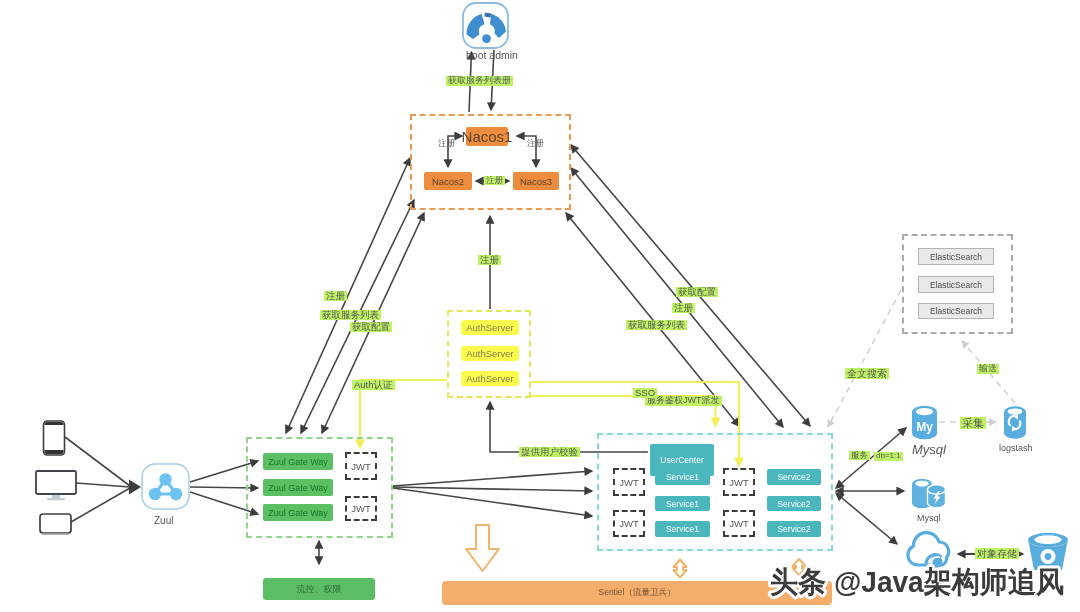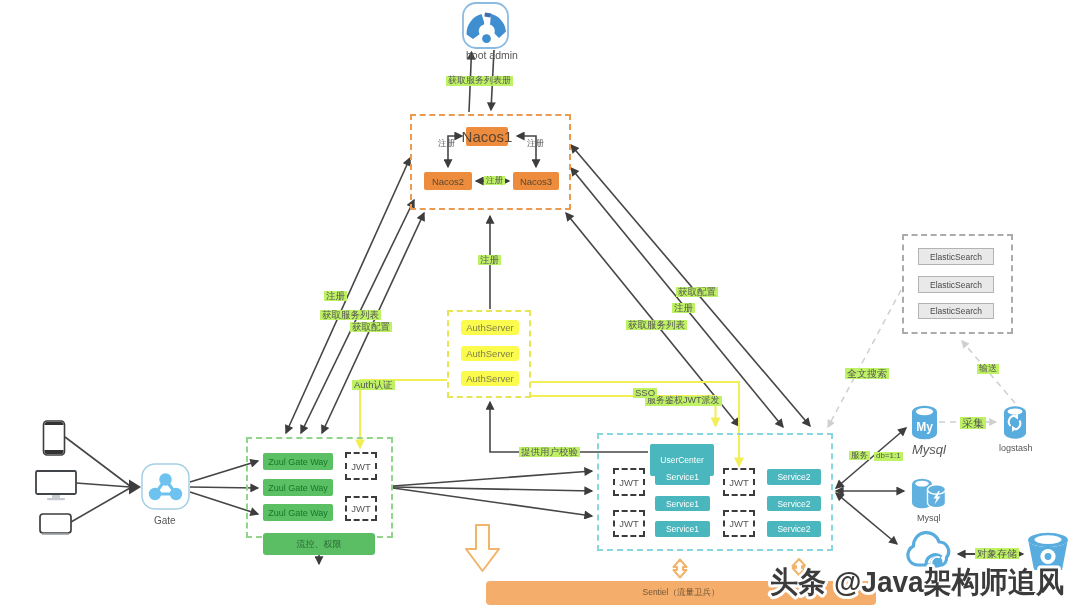--- a/index.html
+++ b/index.html
@@ -139,54 +139,54 @@
 <div class="bx" style="left:424px;top:172px;width:48px;height:18px;background:#ed8c3c;border-radius:2px;color:#5c4632;font-size:9.5px;text-align:right;">Nacos2</div>
 <div class="bx" style="left:513px;top:172px;width:46px;height:18px;background:#ed8c3c;border-radius:2px;color:#5c4632;font-size:9.5px;">Nacos3</div>
 <div class="bx" style="left:461px;top:320px;width:58px;height:15px;background:#fbfb4d;border-radius:3px;color:#80804e;font-size:9.5px;">AuthServer</div>
 <div class="bx" style="left:461px;top:346px;width:58px;height:15px;background:#fbfb4d;border-radius:3px;color:#80804e;font-size:9.5px;">AuthServer</div>
 <div class="bx" style="left:461px;top:371px;width:58px;height:15px;background:#fbfb4d;border-radius:3px;color:#80804e;font-size:9.5px;">AuthServer</div>
 <div class="bx" style="left:263px;top:453px;width:70px;height:17px;background:#5bbf63;border-radius:2px;color:#17782a;font-size:9px;">Zuul Gate Way</div>
 <div class="bx" style="left:263px;top:479px;width:70px;height:17px;background:#5bbf63;border-radius:2px;color:#17782a;font-size:9px;">Zuul Gate Way</div>
 <div class="bx" style="left:263px;top:504px;width:70px;height:17px;background:#5bbf63;border-radius:2px;color:#17782a;font-size:9px;">Zuul Gate Way</div>
 <div class="bx" style="left:345px;top:452px;width:32px;height:28px;border:2px dashed #3c3c3c;color:#555;font-size:9.5px;">JWT</div>
 <div class="bx" style="left:345px;top:496px;width:32px;height:25px;border:2px dashed #3c3c3c;color:#555;font-size:9.5px;">JWT</div>
-<div class="bx" style="left:263px;top:533px;width:112px;height:22px;background:#5bbd64;border-radius:3px;color:#2c6b35;font-size:9px;">流控、权限</div>
+<div class="bx" style="left:263px;top:578px;width:112px;height:22px;background:#5bbd64;border-radius:3px;color:#2c6b35;font-size:9px;">流控、权限</div>
 <div class="bx" style="left:650px;top:444px;width:64px;height:32px;background:#49b7bd;border-radius:2px;color:#fff;font-size:8.5px;">UserCenter</div>
 <div class="bx" style="left:613px;top:468px;width:32px;height:28px;border:2px dashed #3c3c3c;color:#555;font-size:9.5px;">JWT</div>
 <div class="bx" style="left:613px;top:510px;width:32px;height:27px;border:2px dashed #3c3c3c;color:#555;font-size:9.5px;">JWT</div>
 <div class="bx" style="left:723px;top:468px;width:32px;height:28px;border:2px dashed #3c3c3c;color:#555;font-size:9.5px;">JWT</div>
 <div class="bx" style="left:723px;top:510px;width:32px;height:27px;border:2px dashed #3c3c3c;color:#555;font-size:9.5px;">JWT</div>
 <div class="bx" style="left:655px;top:469px;width:55px;height:16px;background:#49b7bd;border-radius:2px;color:#fff;font-size:8.5px;">Service1</div>
 <div class="bx" style="left:655px;top:496px;width:55px;height:15px;background:#49b7bd;border-radius:2px;color:#fff;font-size:8.5px;">Service1</div>
 <div class="bx" style="left:655px;top:521px;width:55px;height:16px;background:#49b7bd;border-radius:2px;color:#fff;font-size:8.5px;">Service1</div>
 <div class="bx" style="left:767px;top:469px;width:54px;height:16px;background:#49b7bd;border-radius:2px;color:#fff;font-size:8.5px;">Service2</div>
 <div class="bx" style="left:767px;top:496px;width:54px;height:15px;background:#49b7bd;border-radius:2px;color:#fff;font-size:8.5px;">Service2</div>
 <div class="bx" style="left:767px;top:521px;width:54px;height:16px;background:#49b7bd;border-radius:2px;color:#fff;font-size:8.5px;">Service2</div>
 <div class="bx" style="left:918px;top:248px;width:76px;height:17px;background:#e9e9e9;border:1px solid #b3b3b3;color:#4a4a4a;font-size:8.5px;">ElasticSearch</div>
 <div class="bx" style="left:918px;top:276px;width:76px;height:17px;background:#e9e9e9;border:1px solid #b3b3b3;color:#4a4a4a;font-size:8.5px;">ElasticSearch</div>
 <div class="bx" style="left:918px;top:303px;width:76px;height:16px;background:#e9e9e9;border:1px solid #b3b3b3;color:#4a4a4a;font-size:8.5px;">ElasticSearch</div>
-<div class="bx" style="left:442px;top:581px;width:390px;height:24px;background:#f5ad6b;border-radius:4px;color:#6f5638;font-size:8.5px;margin-left:44px;">Sentiel（流量卫兵）</div>
+<div class="bx" style="left:442px;top:581px;width:390px;height:24px;background:#f5ad6b;border-radius:4px;color:#6f5638;font-size:8.5px;">Sentiel（流量卫兵）</div>
 
 <div class="lb" style="left:466px;top:50px;font-size:10.5px;">boot admin</div>
 <div class="lb wb" style="left:446px;top:76px;font-size:9px;">获取服务列表册</div>
 <div class="lb" style="left:438px;top:139px;font-size:8.5px;">注册</div>
 <div class="lb" style="left:527px;top:139px;font-size:8.5px;">注册</div>
 <div class="lb wb" style="left:484px;top:176px;font-size:8.5px;">注册</div>
 <div class="lb wb" style="left:324px;top:291px;font-size:9.5px;">注册</div>
 <div class="lb wb" style="left:320px;top:310px;font-size:9.5px;">获取服务列表</div>
 <div class="lb wb" style="left:350px;top:322px;font-size:9.5px;">获取配置</div>
 <div class="lb wb" style="left:676px;top:287px;font-size:9.5px;">获取配置</div>
 <div class="lb wb" style="left:672px;top:303px;font-size:9.5px;">注册</div>
 <div class="lb wb" style="left:626px;top:320px;font-size:9.5px;">获取服务列表</div>
 <div class="lb wb" style="left:478px;top:255px;font-size:9.5px;">注册</div>
 <div class="lb wb" style="left:352px;top:380px;font-size:9.5px;text-align:center;">Auth认证</div>
 <div class="lb wb" style="left:645px;top:376px;font-size:9px;margin-top:20px;">服务鉴权JWT派发</div>
 <div class="lb wb" style="left:633px;top:388px;font-size:9.5px;">SSO</div>
 <div class="lb wb" style="left:519px;top:447px;font-size:9.5px;">提供用户校验</div>
-<div class="lb" style="left:154px;top:515px;font-size:10px;">Gate</div>
+<div class="lb" style="left:154px;top:515px;font-size:10px;">Zuul</div>
 <div class="lb" style="left:912px;top:443px;font-size:13px;font-style:italic;">Mysql</div>
 <div class="lb" style="left:999px;top:444px;font-size:9px;">logstash</div>
 <div class="lb" style="left:917px;top:514px;font-size:9px;">Mysql</div>
 <div class="lb wb" style="left:845px;top:368px;font-size:10px;text-align:center;">全文搜索</div>
 <div class="lb wb" style="left:977px;top:364px;font-size:9px;">输送</div>
 <div class="lb wb" style="left:960px;top:417px;font-size:11px;">采集</div>
 <div class="lb wb" style="left:975px;top:548px;font-size:10px;">对象存储</div>
 <div class="lb wb" style="left:849px;top:451px;font-size:8.5px;">服务</div>
 <div class="lb wb" style="left:874px;top:452px;font-size:8px;">db=1:1</div>
 <svg style="position:absolute;left:0;top:0;" width="1080" height="612">

